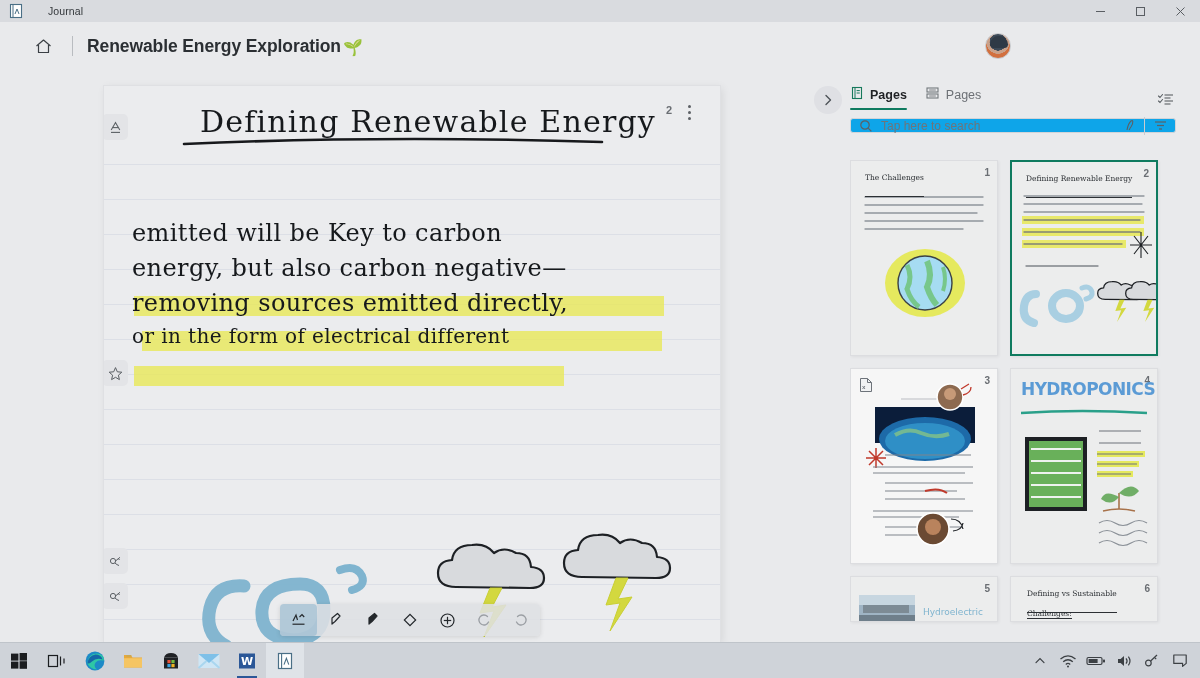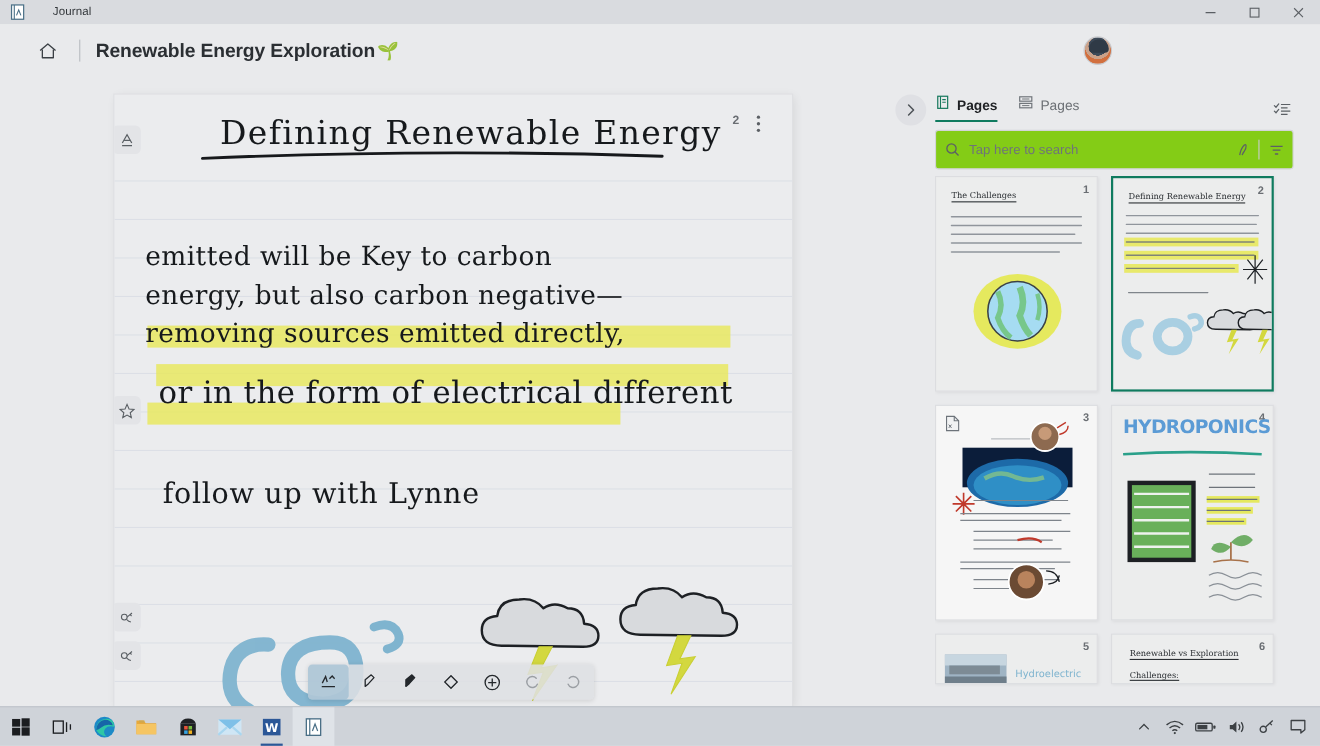--- a/index.html
+++ b/index.html
@@ -107,22 +107,22 @@
   .tab.active .lbl { color:#1f2124; font-weight:bold; }
   .tab.active::after {
     content:""; position:absolute; left:0; right:0; bottom:0; height:2px;
     background:#0f7b5f; border-radius:2px;
   }
   .panel-action {
     position:absolute; right:6px; top:10px; width:24px; height:24px;
     display:flex; align-items:center; justify-content:center; color:#5b6065;
   }
   .searchwrap {
-    position:absolute; left:40px; top:40px; width:326px; height:36px;
-    background:#84cc16; border:1px solid #d2d4d8; border-radius:3px;
+    position:absolute; left:40px; top:40px; width:326px; height:15px;
+    background:#0ea5e9; border:1px solid #d2d4d8; border-radius:3px;
     display:flex; align-items:center;
   }
   .searchwrap .sicon { margin-left:8px; color:#5c6065; display:flex; }
   .search-input {
     flex:1; border:none; background:transparent; outline:none;
     font-size:12px; color:#4a4e53; margin-left:8px;
     font-family:"Liberation Sans", sans-serif;
   }
   .search-input::placeholder { color:#6f7479; }
   .sdivider { width:1px; height:18px; background:#c9ccd0; }
@@ -140,21 +140,21 @@
     box-shadow:1px 1px 3px rgba(0,0,0,.06);
   }
   .thumb.selected { border:2px solid #0f7b5f; }
   .thumb .tn {
     position:absolute; right:7px; top:6px; font-size:10px; color:#6a6e73; font-weight:bold;
   }
   .thumb.short { height:46px; }
   .th-title {
     position:absolute; left:14px; top:12px; font-size:7.5px;
     color:#2c3034; font-family:"DejaVu Serif", serif;
-    border-bottom:1px solid #2c3034; padding-bottom:1px;
+    border-bottom:1px solid #2c3034; padding-bottom:14px;
   }
 
   
   .taskbar {
     position:absolute; left:0; bottom:0; width:1200px; height:36px;
     background:#cfd3d9; display:flex; align-items:center;
     border-top:1px solid #bfc4ca;
   }
   .tb-app { width:38px; height:36px; display:flex; align-items:center; justify-content:center; position:relative;}
   .tb-app.active { background:#dfe3e8; }
@@ -297,23 +297,22 @@
         <path d="M22 46 Q4 46 4 32 Q4 20 18 19 Q20 4 38 4 Q52 2 60 12 Q70 5 82 12 Q96 12 97 26 Q110 27 110 37 Q110 47 96 47 Z" fill="#d8dadd" stroke="#1d2024" stroke-width="2.2" stroke-linejoin="round"></path>
         <path d="M56 47 L46 74 L60 72 L50 100 L72 66 L58 68 L68 47 Z" fill="#d3d83f" stroke="#c9cf35" stroke-width="1"></path>
       </g>
     </svg>
 
     <div class="hw" style="left:96px; top:18px; font-size:30px; letter-spacing:1.2px;">Defining Renewable Energy</div>
 
     <div class="hw" style="left:28px; top:133px; font-size:24px; letter-spacing:.4px;">emitted  will  be  Key  to  carbon</div>
     <div class="hw" style="left:28px; top:168px; font-size:24px; letter-spacing:.4px;">energy, but  also  carbon  negative—</div>
     <div class="hw" style="left:28px; top:203px; font-size:24px; letter-spacing:.4px;">removing  sources  emitted   directly,</div>
-    <div class="hw" style="left:40px; top:238px; font-size:28px; letter-spacing:.4px;margin-top:16px;">or in the  form  of electrical  different</div>
-
-    <div class="hw" style="left:44px; top:348px; font-size:26px; letter-spacing:.6px;">follow up with Lynne</div>
+    <div class="hw" style="left:28px; top:238px; font-size:20px; letter-spacing:.4px;">or in the  form  of electrical  different</div>
+
 
     <div class="hw" style="left:218px; top:480px; font-size:0px;">CO</div>
     <div class="hw" style="left:250px; top:470px; font-size:0px;">2</div>
   </div>
 
   <div class="pentool">
     <div class="pi sel">
       <svg width="18" height="16" viewBox="0 0 18 16">
         <path d="M3 9 L6 3 L7.5 8" fill="none" stroke="#24282c" stroke-width="1.2"></path>
         <path d="M9.5 5 L12 2.6 L14.2 5" fill="none" stroke="#24282c" stroke-width="1.2"></path>
@@ -564,21 +563,21 @@
           <rect x="8" y="18" width="56" height="26" fill="#9fb4c4"></rect>
           <rect x="8" y="18" width="56" height="10" fill="#c7d6e0"></rect>
           <rect x="12" y="28" width="46" height="8" fill="#7d8b95"></rect>
           <rect x="8" y="38" width="56" height="6" fill="#6f7f8b"></rect>
           <text x="72" y="38" font-family="DejaVu Sans, sans-serif" font-size="9" fill="#7fb4cf">Hydroelectric</text>
         </svg>
       </div>
 
       <div class="thumb short">
         <div class="tn">6</div>
-        <div class="th-title" style="left:16px;top:12px">Renewable vs Exploration</div>
+        <div class="th-title" style="left:16px;top:12px">Defining vs Sustainable</div>
         <div style="position:absolute;left:16px;top:32px;font-size:7.5px;color:#2c3034;font-family:'DejaVu Serif',serif;border-bottom:1px solid #2c3034">Challenges:</div>
       </div>
 
     </div>
   </div>
 
   <div class="taskbar">
     <div class="tb-app">
       <svg width="18" height="18" viewBox="0 0 18 18">
         <rect x="1" y="1.6" width="7.4" height="7" fill="#1b1d20"></rect>

